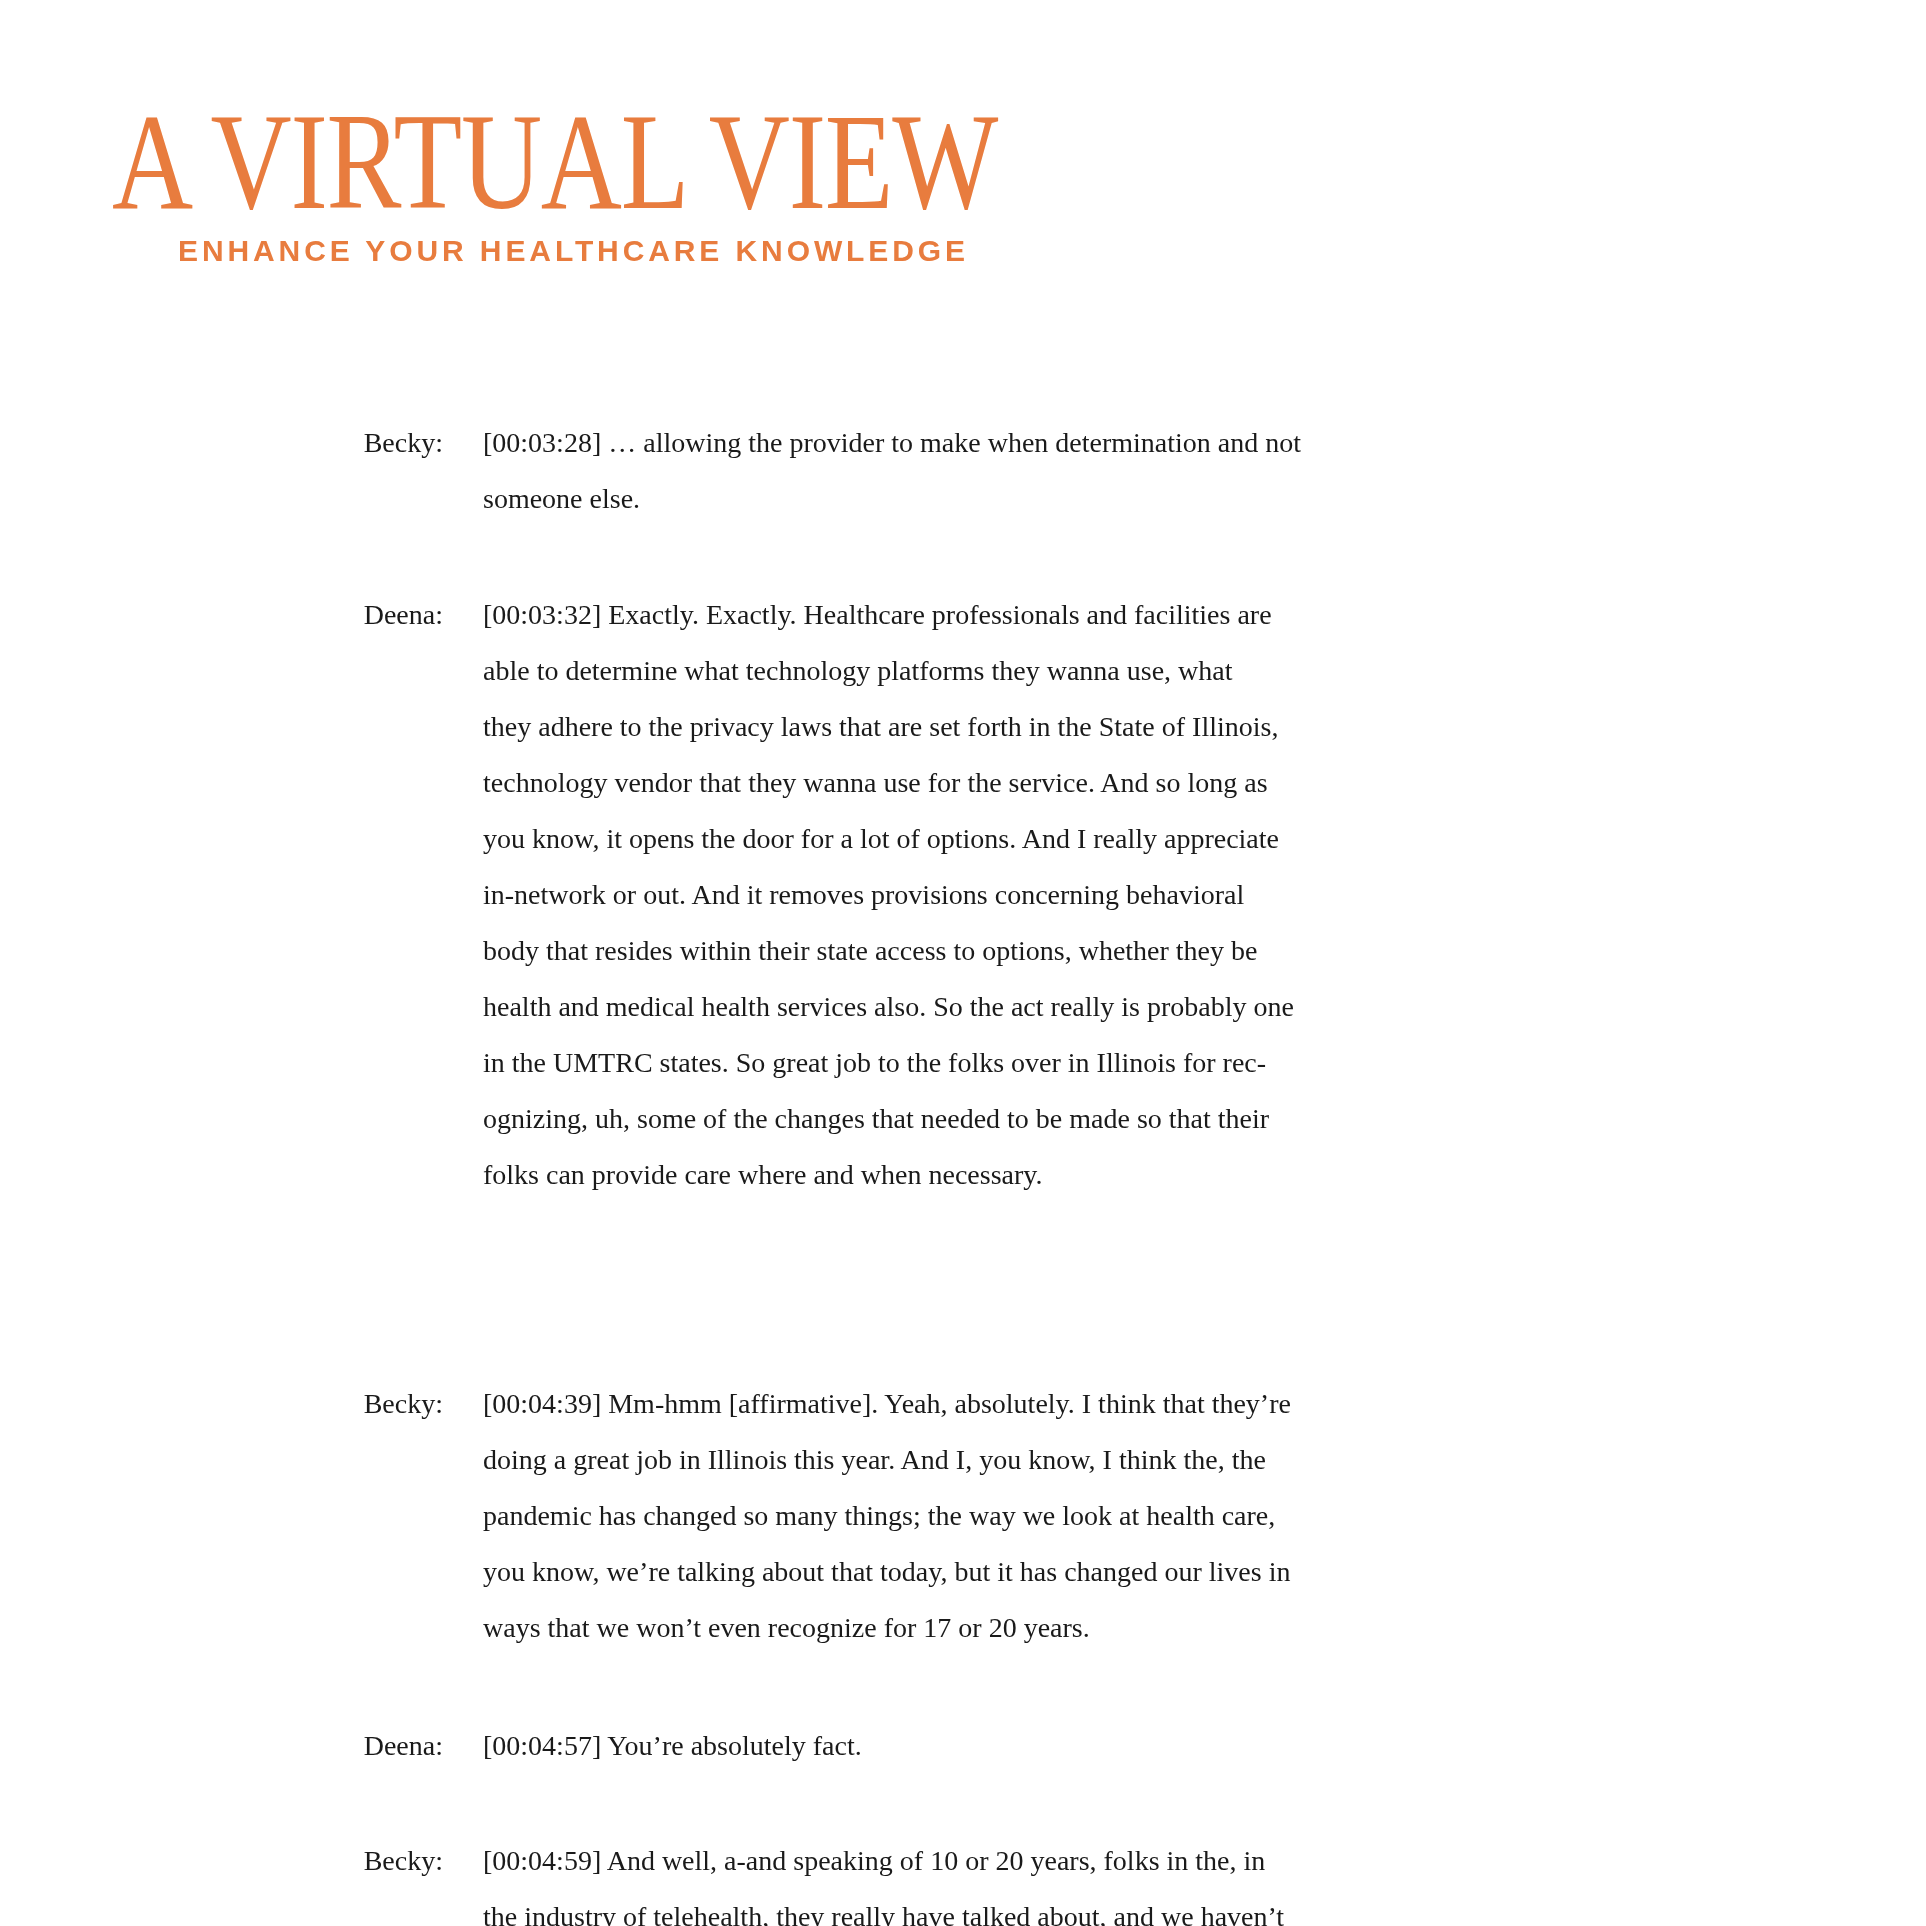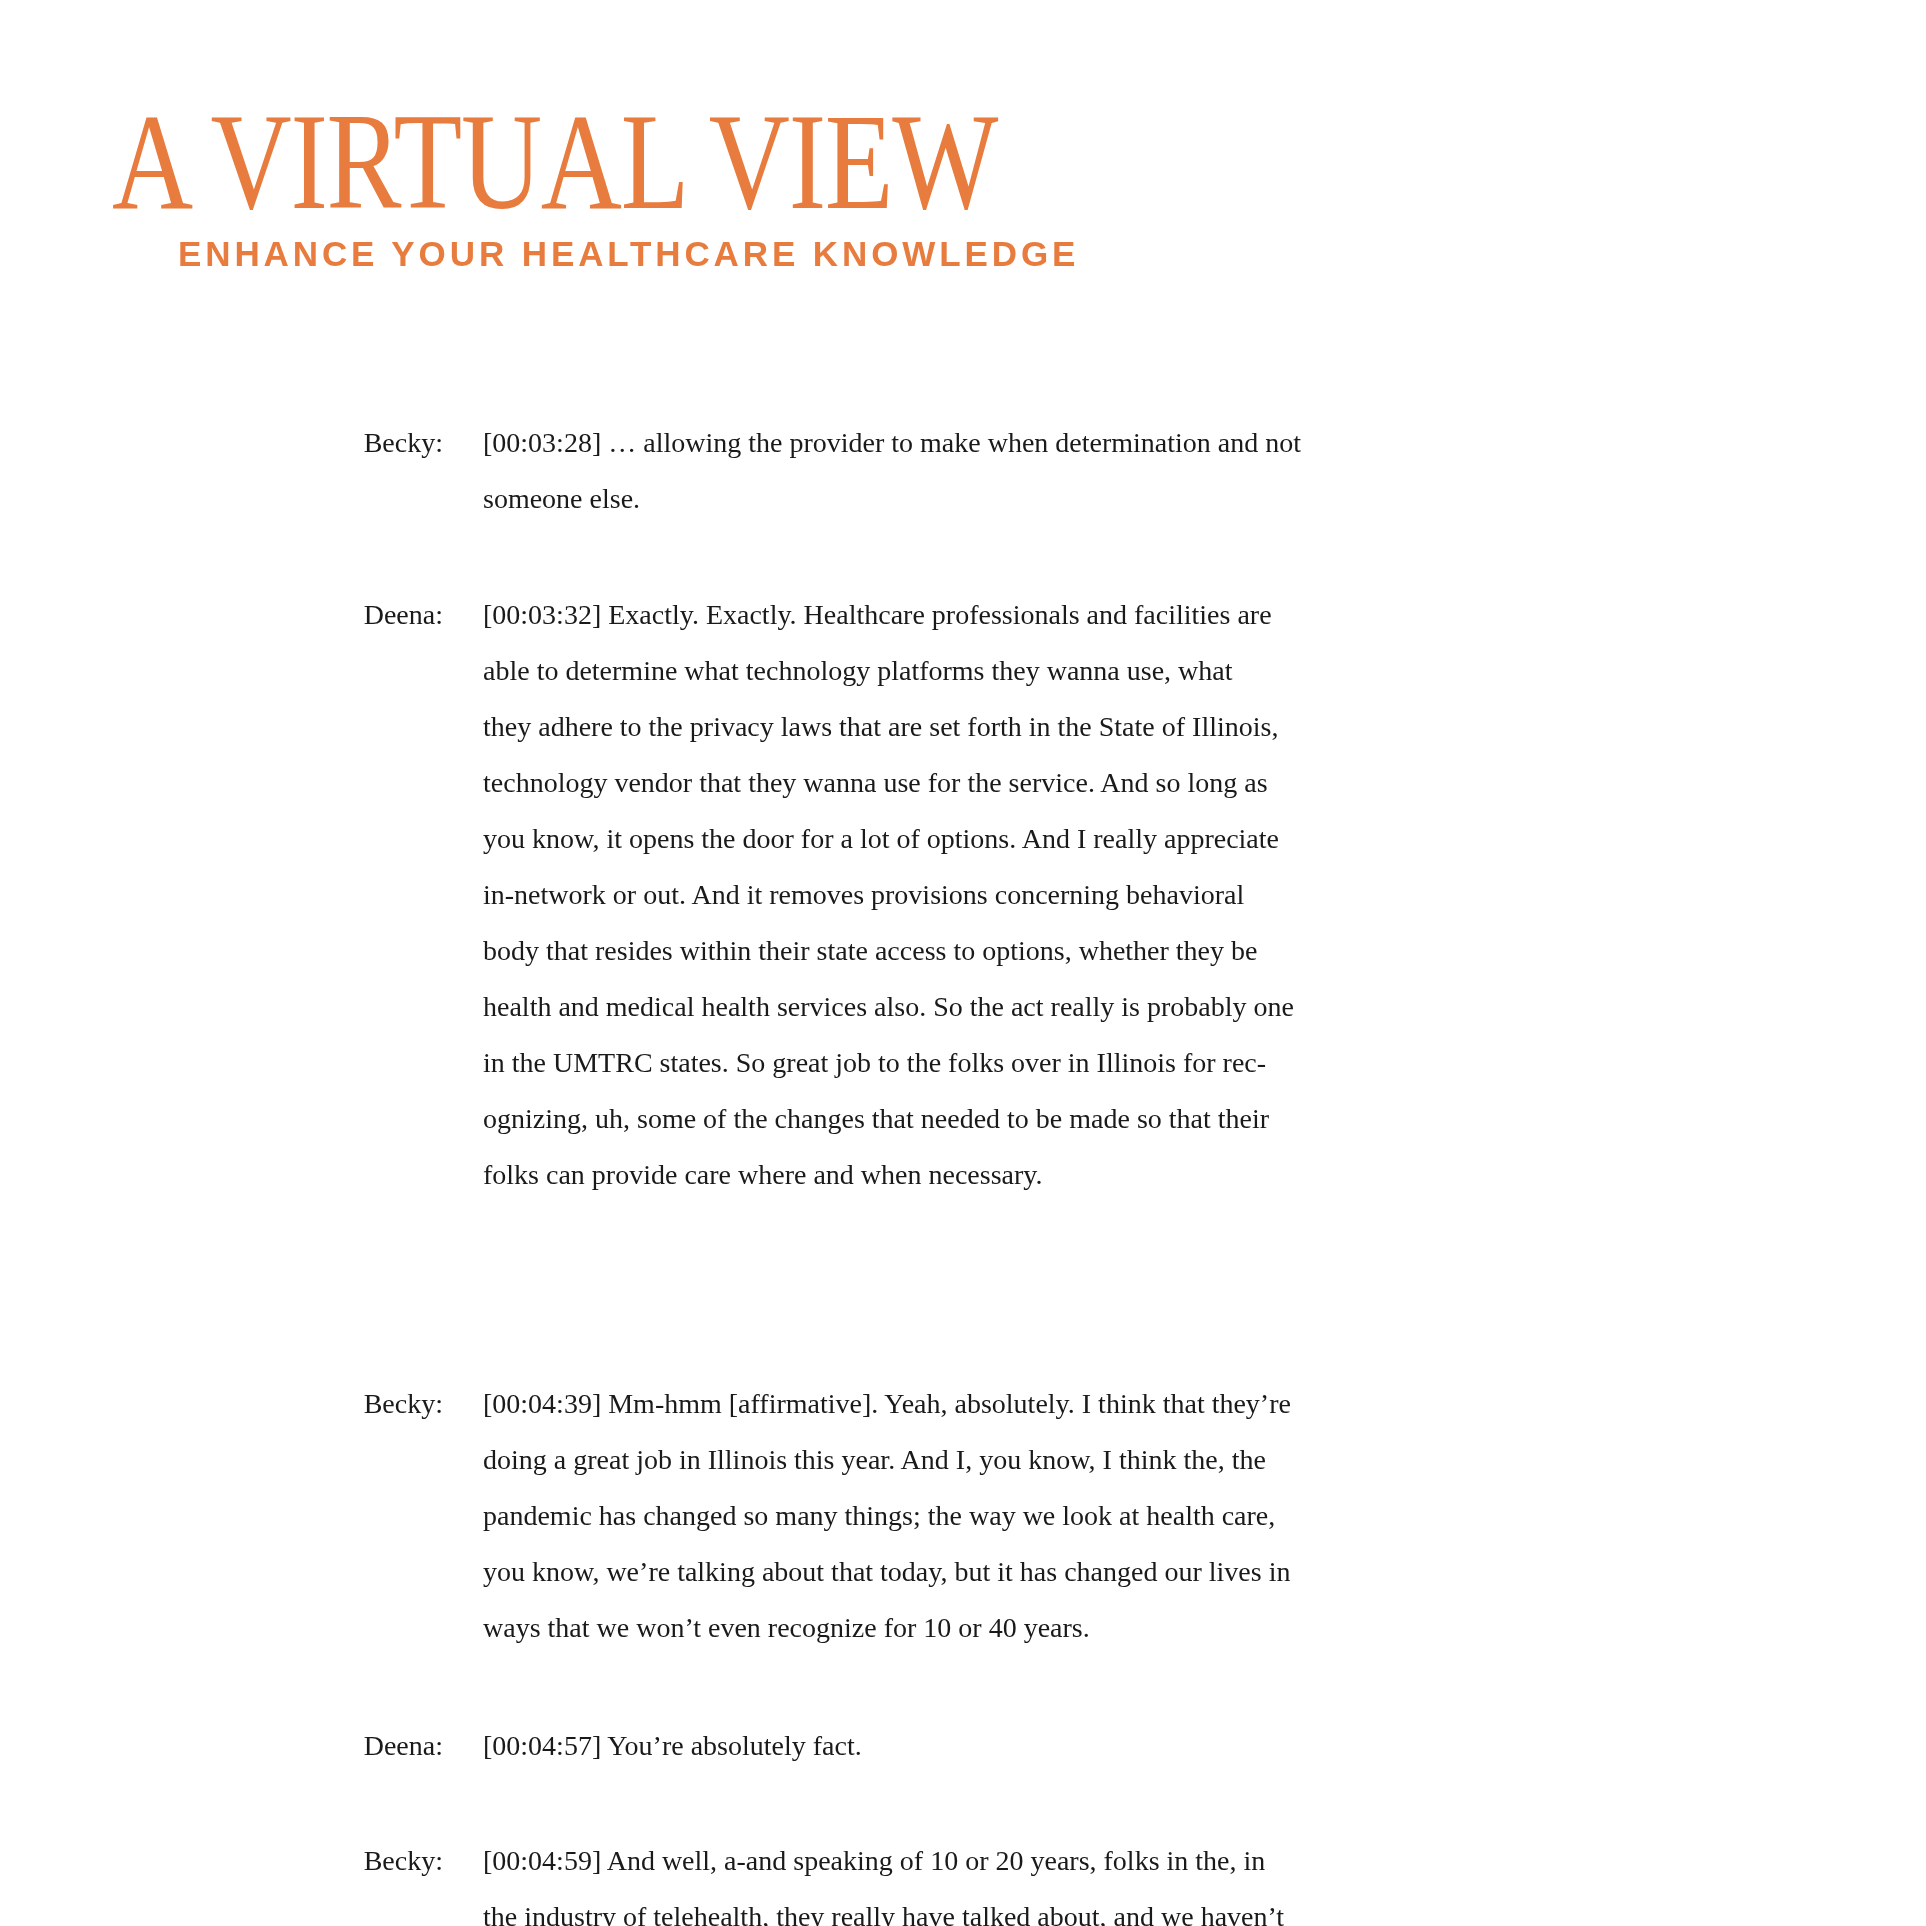--- a/index.html
+++ b/index.html
@@ -16,21 +16,21 @@
     position: absolute; left: 112px; top: 94px;
     font-family: "Liberation Serif", serif;
     font-size: 137px; line-height: 1; font-weight: 400;
     color: #e87c3e; letter-spacing: -1.5px;
     transform: scaleX(0.82); transform-origin: left top;
     white-space: nowrap;
   }
   .masthead-subtitle {
     position: absolute; left: 178px; top: 236px;
     font-family: "Liberation Sans", sans-serif;
-    font-size: 35px; line-height: 1; font-weight: 700;
+    font-size: 30px; line-height: 1; font-weight: 700;
     color: #e87c3e; letter-spacing: 3.9px; white-space: nowrap;
   }
 
   
   .block {
     position: absolute; left: 231px;
     display: flex; align-items: flex-start;
     font-size: 28px; line-height: 56px;
   }
   .speaker {
@@ -83,21 +83,21 @@
         </div>
     </section>
 
     <section class="block b3">
       <div class="speaker">Becky:</div>
       <div class="dialogue">
           <div class="line">[00:04:39] Mm-hmm [affirmative]. Yeah, absolutely. I think that they’re</div>
           <div class="line">doing a great job in Illinois this year. And I, you know, I think the, the</div>
           <div class="line">pandemic has changed so many things; the way we look at health care,</div>
           <div class="line">you know, we’re talking about that today, but it has changed our lives in</div>
-          <div class="line">ways that we won’t even recognize for 10 or 40 years.</div>
+          <div class="line">ways that we won’t even recognize for 17 or 20 years.</div>
         </div>
     </section>
 
     <section class="block b4">
       <div class="speaker">Deena:</div>
       <div class="dialogue">
           <div class="line">[00:04:57] You’re absolutely fact.</div>
         </div>
     </section>
 

